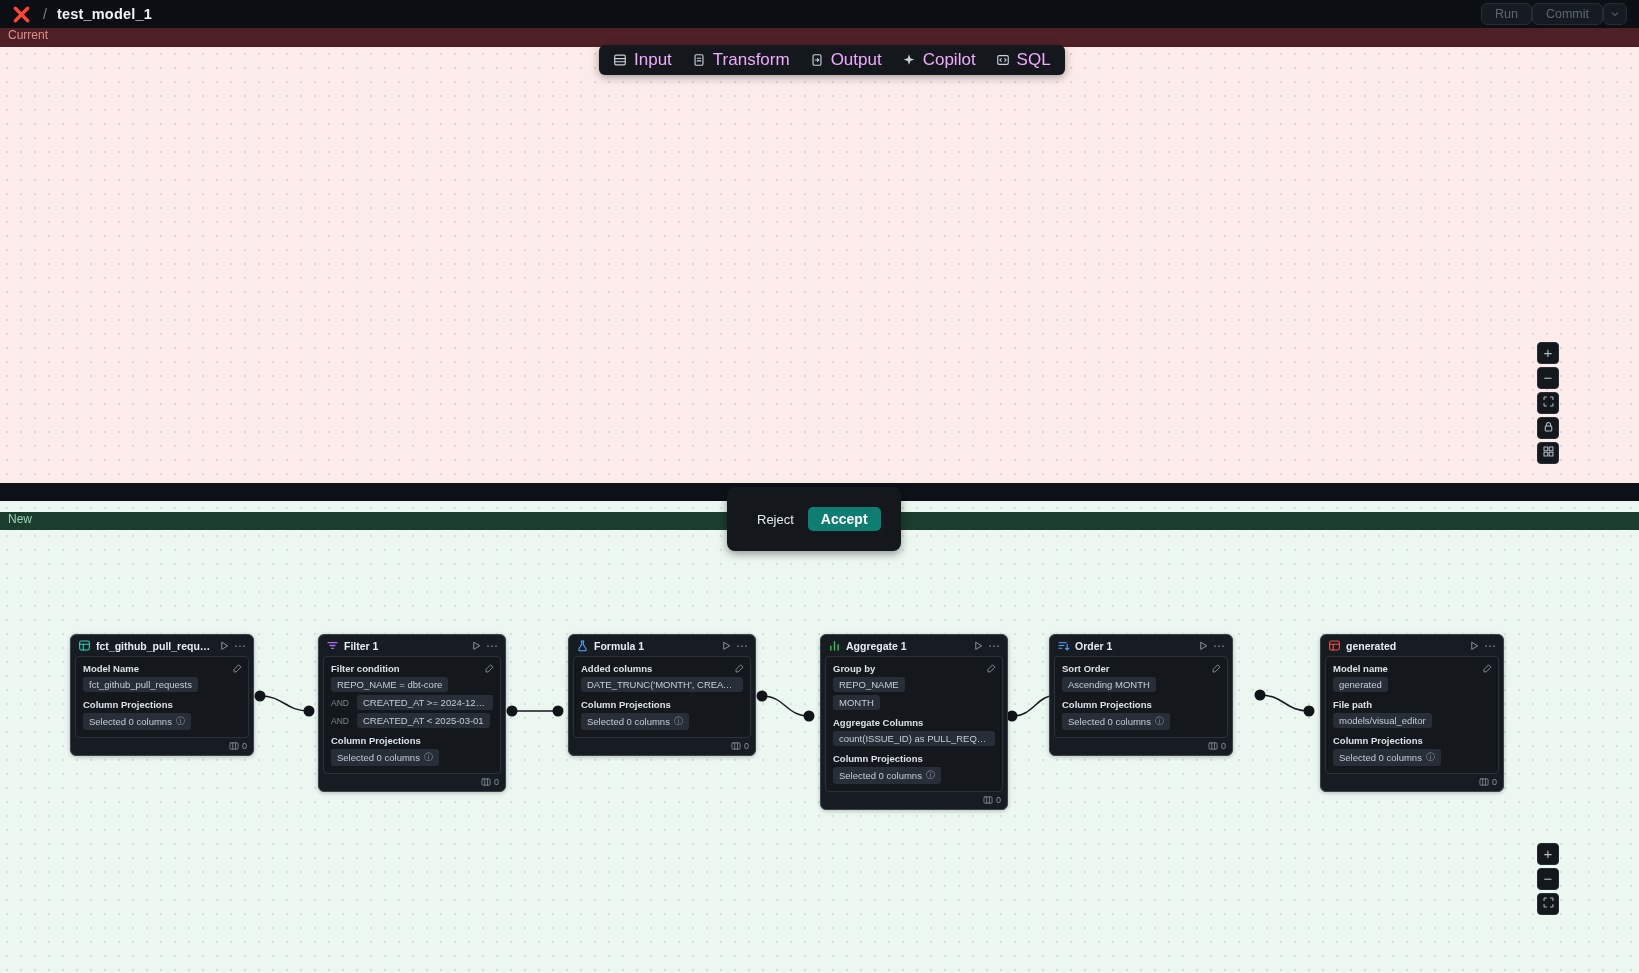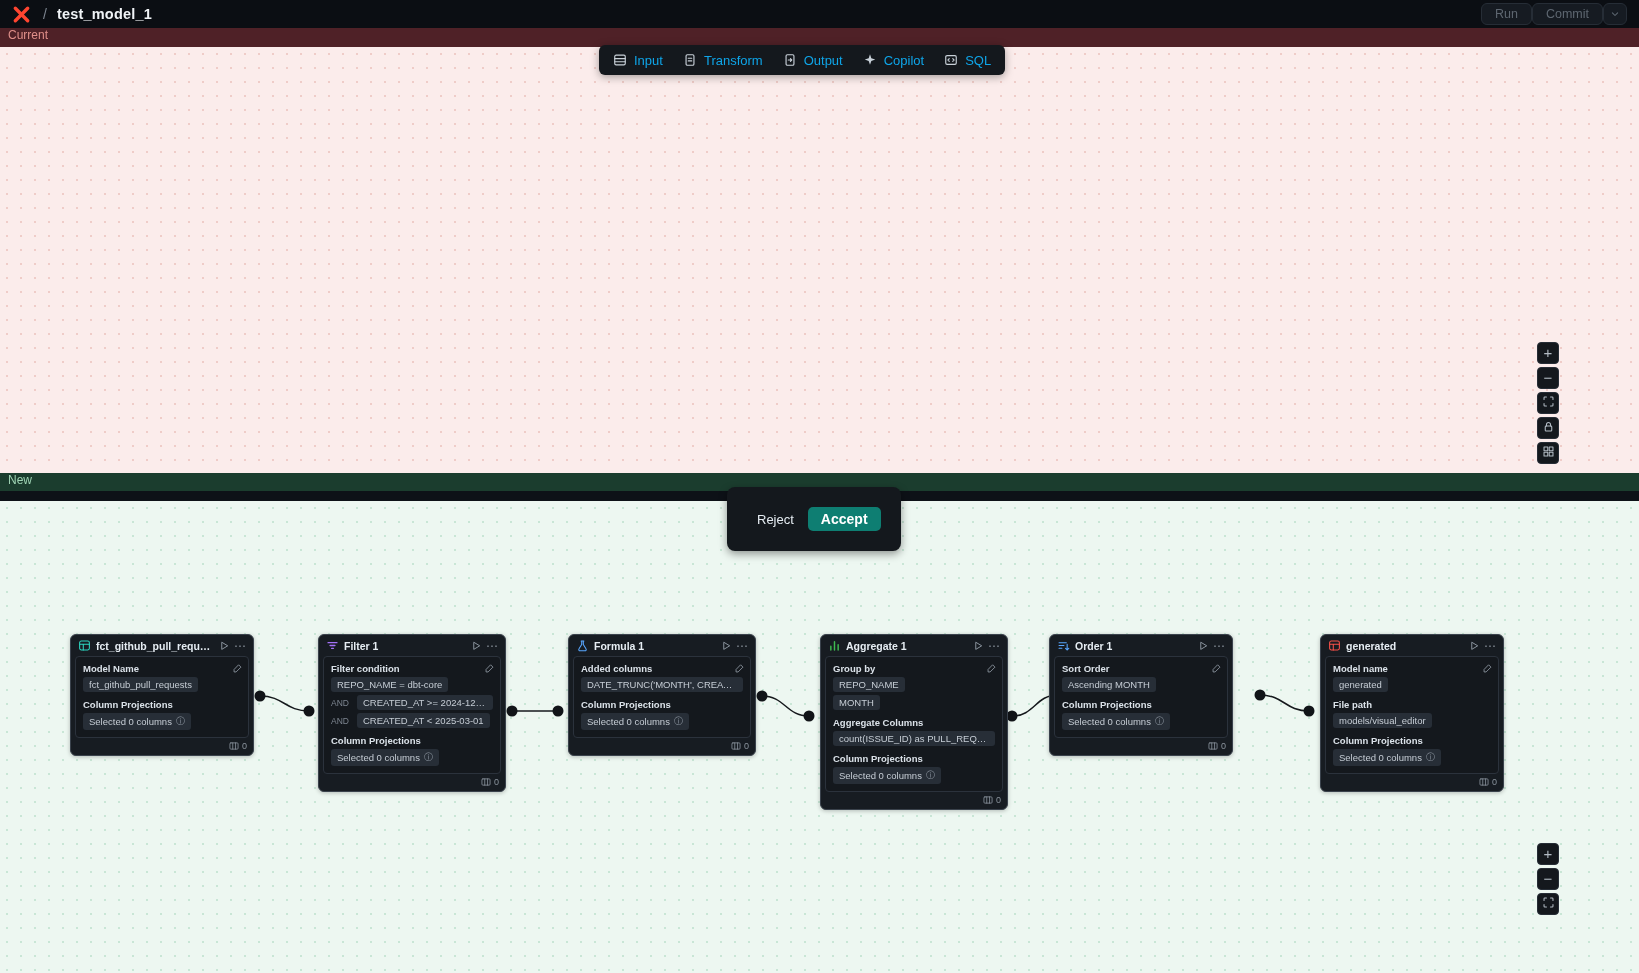--- a/index.html
+++ b/index.html
@@ -11,28 +11,28 @@
   .logo{display:flex;align-items:center}
   .crumb-sep{color:#7d8590;font-size:14px;margin:0 10px 0 12px}
   .doc-title{color:#f0f3f6;font-size:14.5px;font-weight:700;letter-spacing:.2px}
   .header-actions{margin-left:auto;display:flex;gap:0;align-items:center}
   .hdr-btn{background:#161b22;border:1px solid #262d36;color:#5e6771;font-size:12.5px;padding:3px 13px;border-radius:6px;font-family:inherit;height:22px;display:flex;align-items:center}
   .hdr-btn.chev{padding:3px 5px}
 
   
   .bar{position:absolute;left:0;right:0;font-size:12px;display:flex;align-items:flex-start;padding:0 8px;z-index:1}
   .bar-current{top:28px;height:19px;background:var(--current-bar-bg,#4f2127);color:var(--current-bar-text,#e08f8a)}
-  .bar-new{top:473px;height:18px;background:var(--new-bar-bg,#1b3d2e);color:var(--new-bar-text,#9fd4b4)}
+  .bar-new{top:512px;height:18px;background:var(--new-bar-bg,#1b3d2e);color:var(--new-bar-text,#9fd4b4)}
   .region{position:absolute;left:0;right:0;z-index:0}
   .region-current{top:47px;height:436px;background-color:#fbeceb;background-image:radial-gradient(#efccc8 1.1px,transparent 1.1px);background-size:14px 14px}
   .region-new{top:501px;bottom:0;background-color:#edf7f1;background-image:radial-gradient(#c9e6d6 1.1px,transparent 1.1px);background-size:14px 14px}
 
   
   .canvas-toolbar{position:absolute;top:45px;left:599px;height:30px;background:#14181d;border-radius:6px;display:flex;align-items:center;padding:0 4px;z-index:6;box-shadow:0 2px 8px rgba(0,0,0,.35)}
-  .tb-btn{display:flex;align-items:center;gap:7px;background:none;border:none;color:#0ea5e9;font-size:13px;padding:5px 10px;border-radius:4px;font-family:inherit;cursor:pointer}
+  .tb-btn{display:flex;align-items:center;gap:7px;background:none;border:none;color:#f0abfc;font-size:17px;padding:5px 10px;border-radius:4px;font-family:inherit;cursor:pointer}
   .tb-btn .icon{display:flex;color:#c9d1d9}
 
   
   .review-pill{position:absolute;left:727px;top:487px;background:#14181d;border-radius:8px;display:flex;align-items:center;gap:4px;padding:20px;z-index:7;box-shadow:0 3px 8px rgba(0,0,0,.4)}
   .reject-btn{background:transparent;color:#e6edf3;border:none;font-size:13px;padding:4px 10px;border-radius:5px;font-family:inherit;cursor:pointer}
   .accept-btn{background:var(--accept-bg,#0e7e72);color:#fff;border:none;font-size:14px;font-weight:600;padding:4px 13px;border-radius:5px;font-family:inherit;cursor:pointer}
 
   
   .ctrl-group{position:absolute;left:1537px;display:flex;flex-direction:column;gap:3px;z-index:6}
   .ctrl-top{top:342px}

